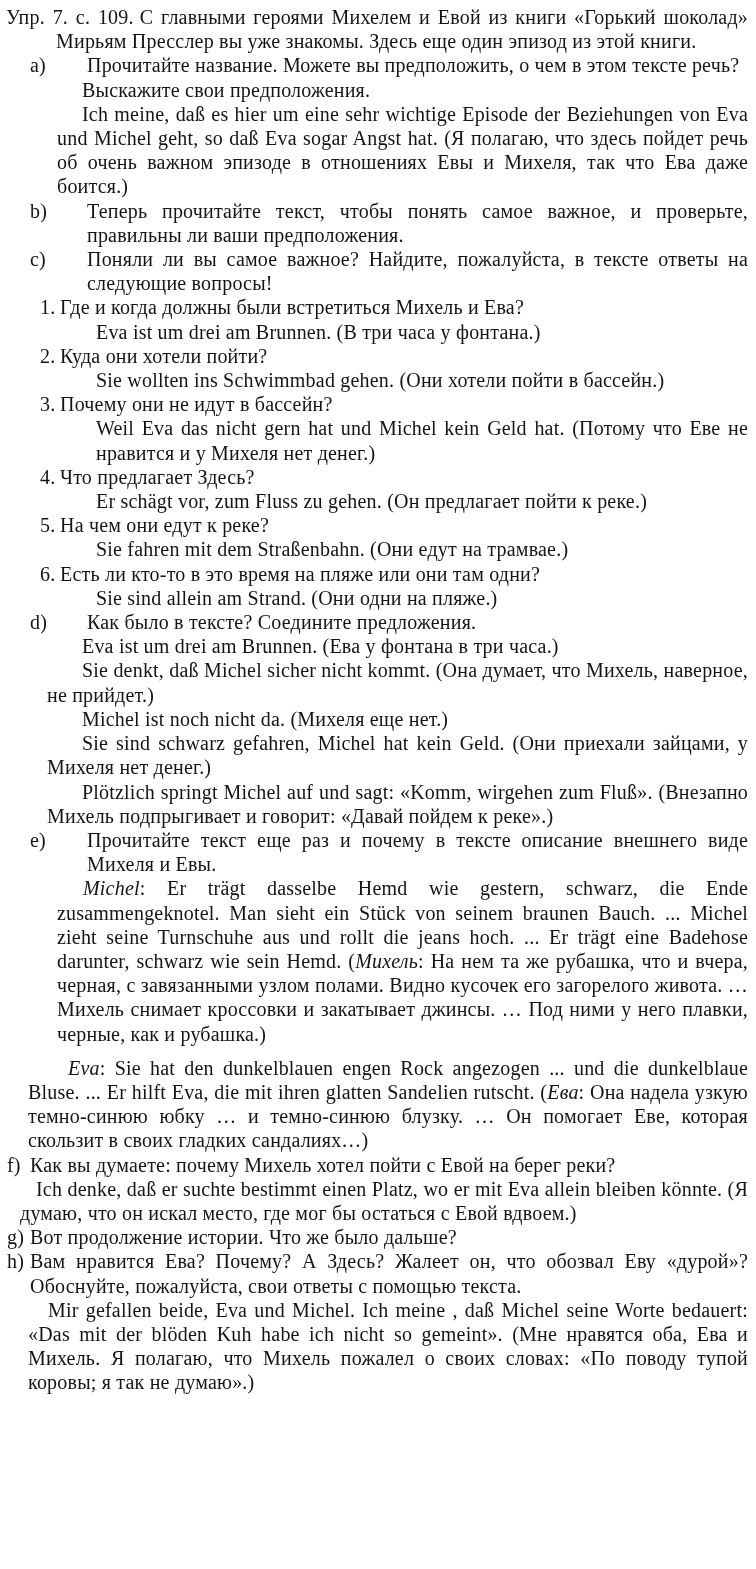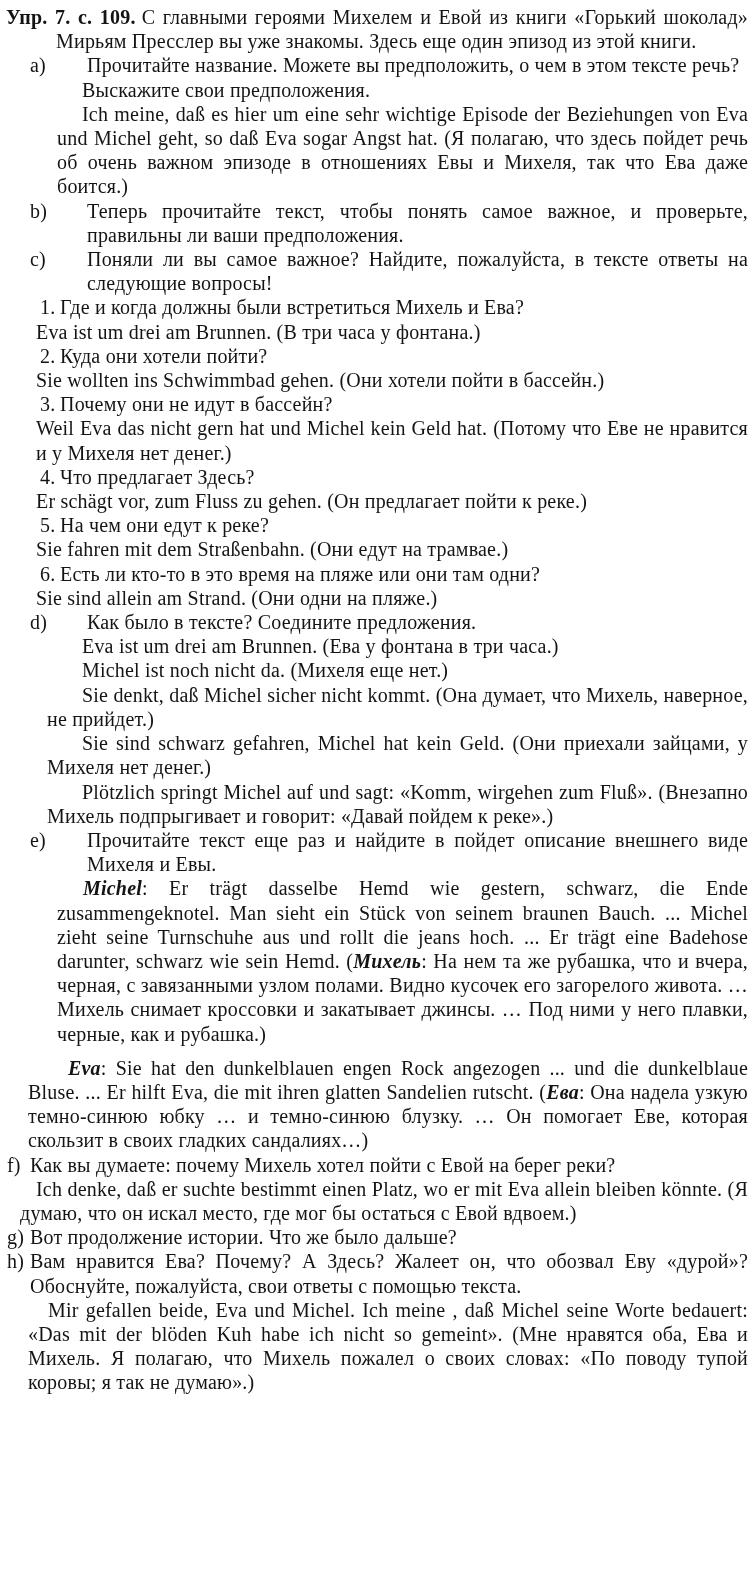--- a/index.html
+++ b/index.html
@@ -6,40 +6,40 @@
   body{
     width:756px;height:1569px;overflow:hidden;
     font-family:"Liberation Serif","DejaVu Serif",serif;
     font-size:20px;line-height:24.2px;color:#141414;
     letter-spacing:0.2px;
   }
   .page{padding:5px 8px 0 0;}
   p{margin:0;text-align:justify;}
   
   .head{padding-left:56px;text-indent:-50px;}
-  .head b{font-weight:bold;margin-right:0.3em;}
+  .head b{font-weight:normal;margin-right:0.3em;}
   
   .item{position:relative;}
   .marker{position:absolute;top:0;}
   .m-std{left:30px;}
   .m-tight{left:7px;}
   .itxt{margin-left:87px;}
   .itxt-tight{margin-left:30px;}
   
   .ans-a{margin-left:57px;text-indent:25px;}
   .ans-d{margin-left:47px;text-indent:35px;}
   .ans-michel{margin-left:57px;text-indent:26px;}
   .ans-eva{margin-left:28px;text-indent:40px;margin-top:10px;}
   .ans-f{margin-left:20px;text-indent:16px;}
   .ans-h{margin-left:28px;text-indent:20px;}
   
   .q{position:relative;margin-left:60px;}
   .qnum{position:absolute;left:-20px;top:0;}
-  .qa{margin-left:36px;}
-  i{font-style:italic;font-weight:bold;}
+  .qa{margin-left:96px;}
+  i{font-style:italic;}
 </style>
 </head>
 <body>
 
 <div class="page">
 
   <p class="head"><b>Упр. 7. с. 109.</b><span>С главными героями Михелем и Евой из книги «Горький шоколад» Мирьям Пресслер вы уже знакомы. Здесь еще один эпизод из этой книги.</span></p>
 
   <div class="item">
     <span class="marker m-std">a)</span>
@@ -91,29 +91,29 @@
       <span class="qnum">6.</span>
       <p>Есть ли кто-то в это время на пляже или они там одни?</p>
     </div>
     <p class="qa">Sie sind allein am Strand. (Они одни на пляже.)</p>
   </div>
 
   <div class="item">
     <span class="marker m-std">d)</span>
     <p class="itxt">Как было в тексте? Соедините предложения.</p>
     <p class="ans-d">Eva ist um drei am Brunnen. (Ева у фонтана в три часа.)</p>
+    <p class="ans-d">Sie denkt, daß Michel sicher nicht kommt. (Она думает, что Михель, наверное, не прийдет.)</p>
     <p class="ans-d">Michel ist noch nicht da. (Михеля еще нет.)</p>
-    <p class="ans-d">Sie denkt, daß Michel sicher nicht kommt. (Она думает, что Михель, наверное, не прийдет.)</p>
     <p class="ans-d">Sie sind schwarz gefahren, Michel hat kein Geld. (Они приехали зайцами, у Михеля нет денег.)</p>
     <p class="ans-d">Plötzlich springt Michel auf und sagt: «Komm, wirgehen zum Fluß». (Внезапно Михель подпрыгивает и говорит: «Давай пойдем к реке».)</p>
   </div>
 
   <div class="item">
     <span class="marker m-std">e)</span>
-    <p class="itxt">Прочитайте текст еще раз и найдите в пойдет описание внешнего виде Михеля и Евы.</p>
+    <p class="itxt">Прочитайте текст еще раз и почему в тексте описание внешнего виде Михеля и Евы.</p>
     <p class="ans-michel"><i>Michel</i><span>: Er trägt dasselbe Hemd wie gestern, schwarz, die Ende zusammengeknotel. Man sieht ein Stück von seinem braunen Bauch. ... Michel zieht seine Turnschuhe aus und rollt die jeans hoch. ... Er trägt eine Badehose darunter, schwarz wie sein Hemd. (</span><i>Михель</i><span>: На нем та же рубашка, что и вчера, черная, с завязанными узлом полами. Видно кусочек его загорелого живота. … Михель снимает кроссовки и закатывает джинсы. … Под ними у него плавки, черные, как и рубашка.)</span></p>
     <p class="ans-eva"><i>Eva</i><span>: Sie hat den dunkelblauen engen Rock angezogen ... und die dunkelblaue Bluse. ... Er hilft Eva, die mit ihren glatten Sandelien rutscht. (</span><i>Ева</i><span>: Она надела узкую темно-синюю юбку … и темно-синюю блузку. … Он помогает Еве, которая скользит в своих гладких сандалиях…)</span></p>
   </div>
 
   <div class="item">
     <span class="marker m-tight">f)</span>
     <p class="itxt-tight">Как вы думаете: почему Михель хотел пойти с Евой на берег реки?</p>
     <p class="ans-f">Ich denke, daß er suchte bestimmt einen Platz, wo er mit Eva allein bleiben könnte. (Я думаю, что он искал место, где мог бы остаться с Евой вдвоем.)</p>
   </div>
 

